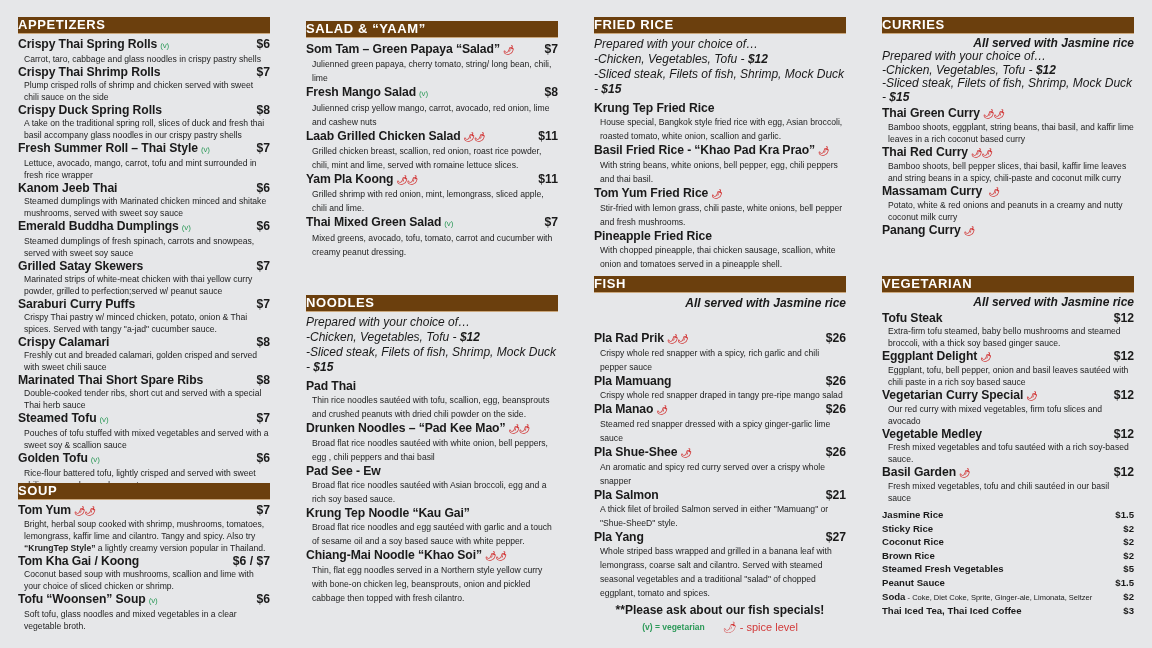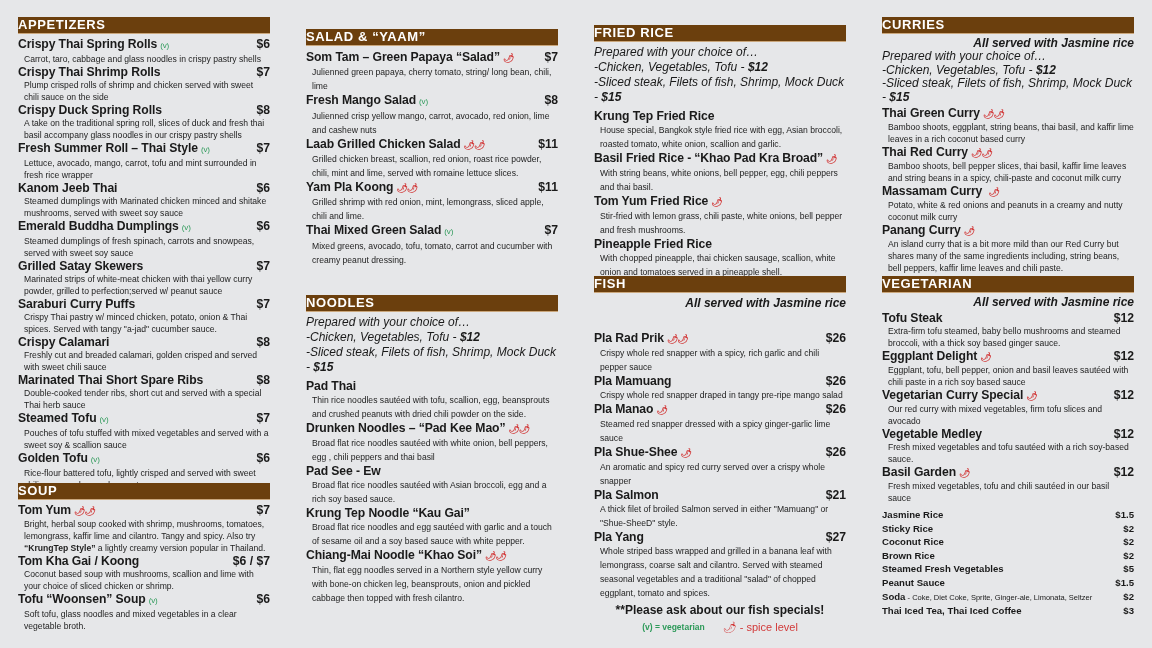--- a/index.html
+++ b/index.html
@@ -145,21 +145,21 @@
             <span class="name"><span>Tofu “Woonsen” Soup</span><span class="veg">(v)</span></span>
             <span class="price">$6</span>
           </div>
           <div class="desc">Soft tofu, glass noodles and mixed vegetables in a clear vegetable broth.</div>
         </div>
       </div>
   </div>
 </div>
 
 <div class="col" id="c2">
-  <div class="sec" style="top:12px">
+  <div class="sec" style="top:4px">
     <div class="hdr">SALAD &amp; “YAAM”</div>
     <div style="margin-top:4px">
         <div class="item">
           <div class="row">
             <span class="name"><span>Som Tam – Green Papaya “Salad”</span><span class="spice">🌶</span></span>
             <span class="price">$7</span>
           </div>
           <div class="desc">Julienned green papaya, cherry tomato, string/ long bean, chili, lime</div>
         </div>
         <div class="item">
@@ -226,35 +226,35 @@
           <div class="row">
             <span class="name"><span>Chiang-Mai Noodle “Khao Soi”</span><span class="spice">🌶🌶</span></span>
           </div>
           <div class="desc">Thin, flat egg noodles served in a Northern style yellow curry with bone-on chicken leg, beansprouts, onion and pickled cabbage then topped with fresh cilantro.</div>
         </div>
       </div>
   </div>
 </div>
 
 <div class="col" id="c3">
-  <div class="sec" style="top:8px">
+  <div class="sec" style="top:0">
     <div class="hdr">FRIED RICE</div>
     <div class="note" style="margin-top:3px">Prepared with your choice of…</div>
     <div class="note"><span>-Chicken, Vegetables, Tofu - </span><b>$12</b></div>
     <div class="note"><span>-Sliced steak, Filets of fish, Shrimp, Mock Duck - </span><b>$15</b></div>
     <div style="margin-top:4px">
         <div class="item">
           <div class="row">
             <span class="name"><span>Krung Tep Fried Rice</span></span>
           </div>
           <div class="desc">House special, Bangkok style fried rice with egg, Asian broccoli, roasted tomato, white onion, scallion and garlic.</div>
         </div>
         <div class="item">
           <div class="row">
-            <span class="name"><span>Basil Fried Rice  - “Khao Pad Kra Broad”</span><span class="spice">🌶</span></span>
+            <span class="name"><span>Basil Fried Rice  - “Khao Pad Kra Prao”</span><span class="spice">🌶</span></span>
           </div>
           <div class="desc">With string beans, white onions, bell pepper, egg, chili peppers and thai basil.</div>
         </div>
         <div class="item">
           <div class="row">
             <span class="name"><span>Tom Yum Fried Rice</span><span class="spice">🌶</span></span>
           </div>
           <div class="desc">Stir-fried with lemon grass, chili paste, white onions, bell pepper and fresh mushrooms.</div>
         </div>
         <div class="item">
@@ -343,21 +343,20 @@
         <div class="item">
           <div class="row">
             <span class="name"><span>Massamam Curry </span><span class="spice">🌶</span></span>
           </div>
           <div class="desc">Potato, white &amp; red onions and peanuts in a creamy and nutty coconut milk curry</div>
         </div>
         <div class="item">
           <div class="row">
             <span class="name"><span>Panang Curry</span><span class="spice">🌶</span></span>
           </div>
-          <div class="desc">An island curry that is a bit more mild than our Red Curry but shares many of the same ingredients including, string beans, bell peppers, kaffir lime leaves and chili paste.</div>
         </div>
       </div>
   </div>
   <div class="sec" style="top:259px">
     <div class="hdr">VEGETARIAN</div>
     <div class="note center" style="margin-top:2px">All served with Jasmine rice</div>
     <div style="margin-top:1px">
         <div class="item">
           <div class="row">
             <span class="name"><span>Tofu Steak</span></span>

